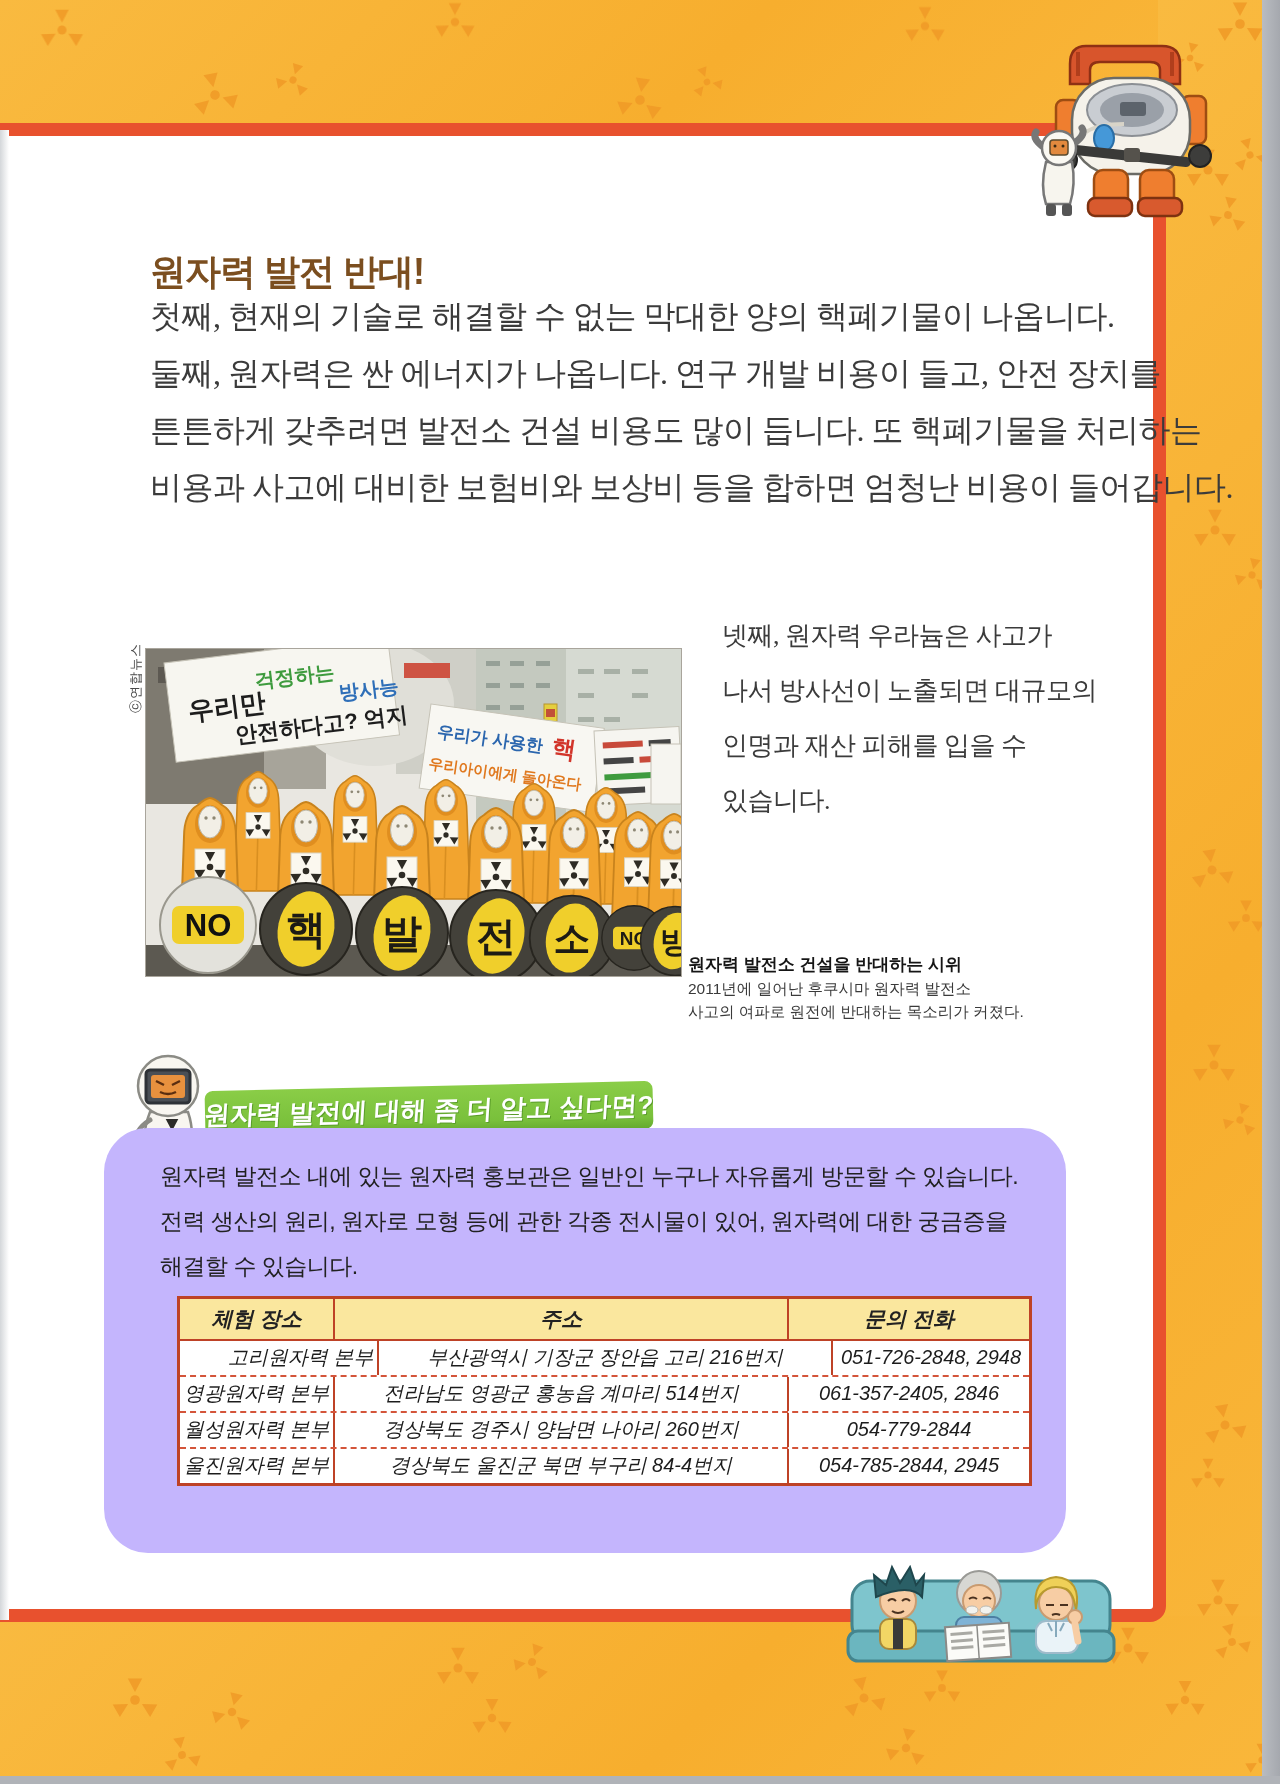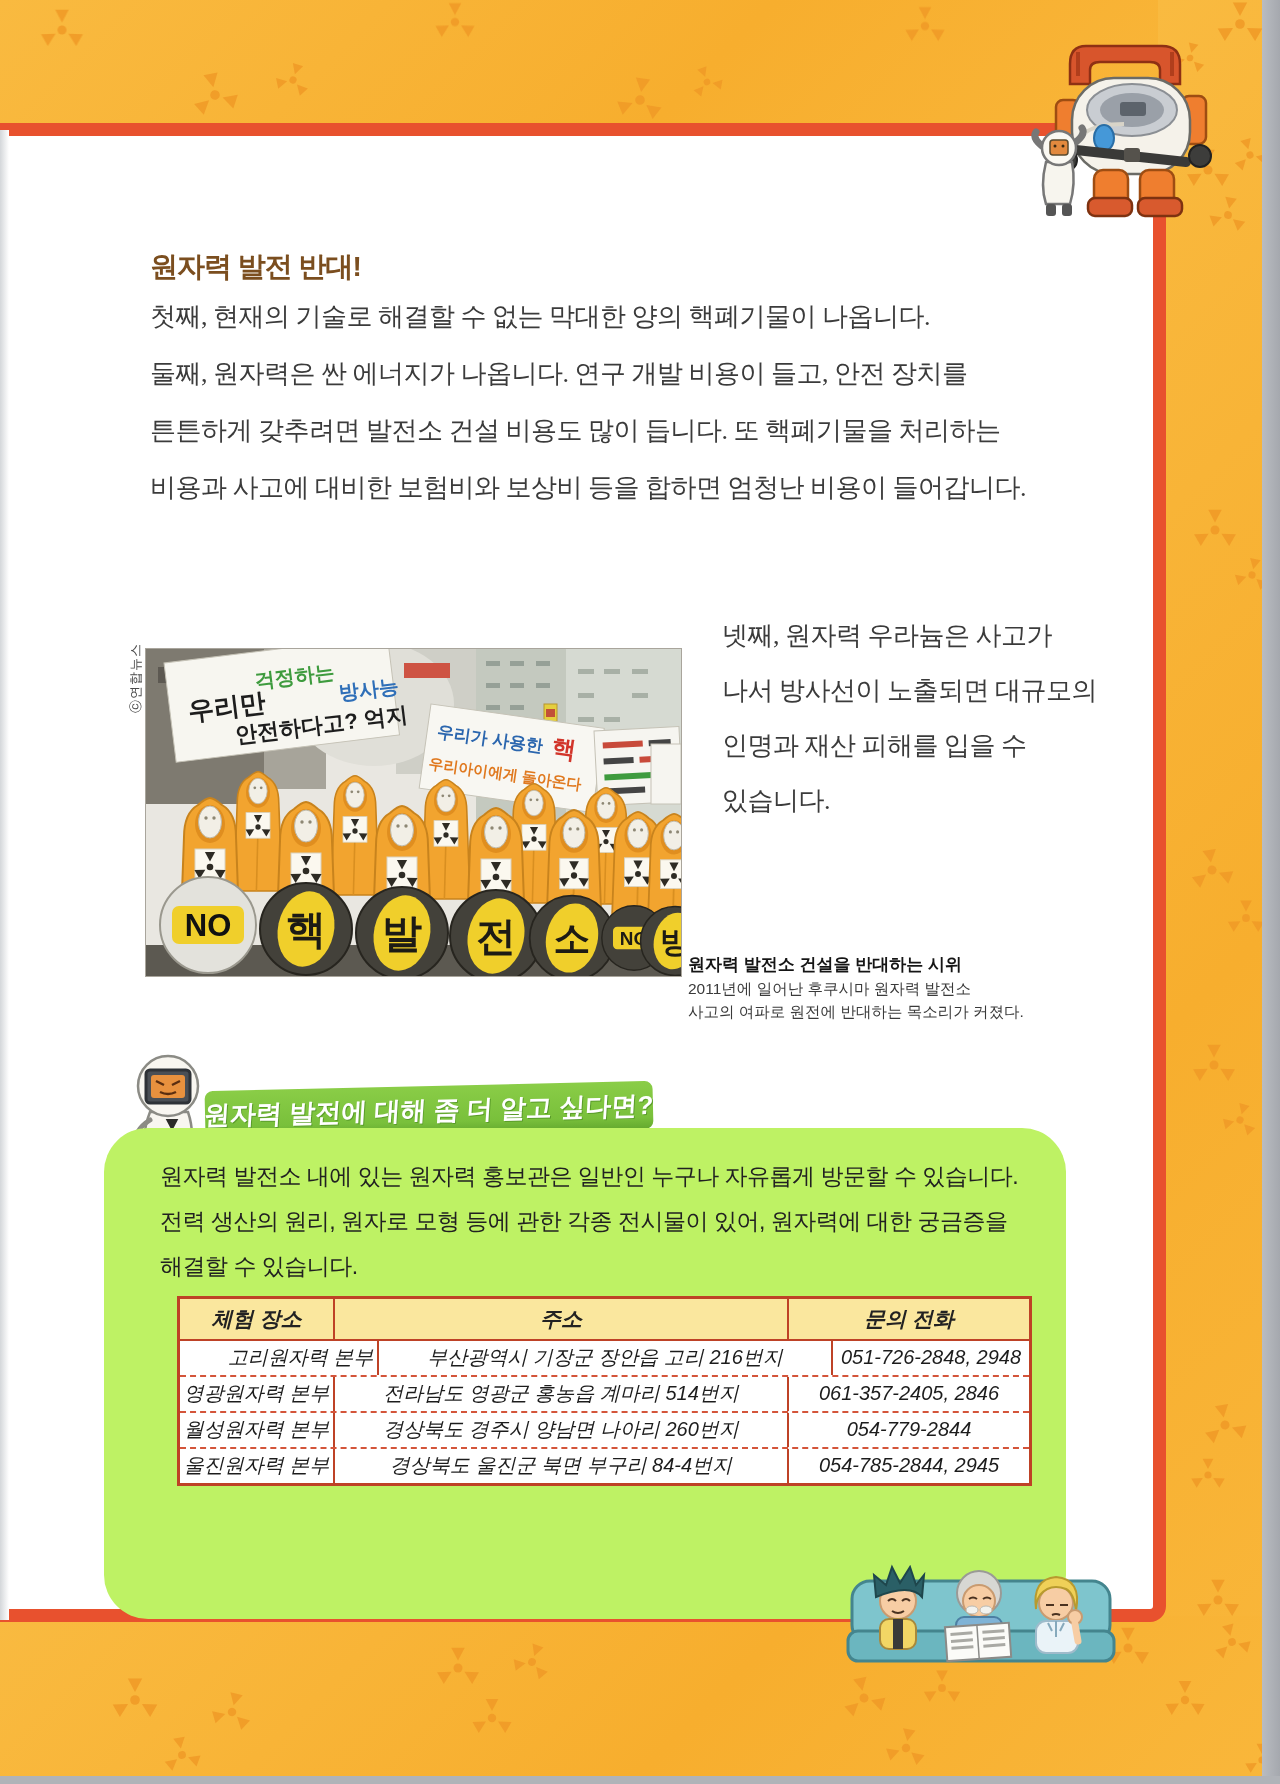--- a/index.html
+++ b/index.html
@@ -12,42 +12,42 @@
   .band-right{left:1158px;top:0;width:104px;height:1784px;}
   .band-bottom{left:0;top:1616px;width:1280px;height:168px;}
   .red-frame{position:absolute;left:-22px;top:123px;width:1188px;height:1499px;
              border:13px solid #E8512E;border-radius:0 16px 16px 0;box-sizing:border-box;}
   .scan-right{position:absolute;left:1262px;top:0;width:18px;height:1784px;
               background:linear-gradient(to right,#b9bcc1,#a5a8ae);}
   .scan-bottom{position:absolute;left:0;top:1776px;width:1280px;height:8px;background:#b0b3b8;}
   .scan-left{position:absolute;left:0;top:130px;width:9px;height:1490px;
              background:linear-gradient(to right,#d4d7da,#ffffff);}
   
-  .doc-title{position:absolute;left:150px;top:248px;font-size:28px;font-weight:bold;color:#7B4E1F;letter-spacing:-1px;}
+  .doc-title{position:absolute;left:150px;top:248px;font-size:36px;font-weight:bold;color:#7B4E1F;letter-spacing:-1px;}
   .bodytext{position:absolute;left:150px;top:288px;color:#3b3b3b;
             font-family:"Liberation Serif","DejaVu Serif",serif;}
-  .bodytext .line{font-size:26px;line-height:57px;white-space:nowrap;letter-spacing:-0.5px;}
+  .bodytext .line{font-size:32px;line-height:57px;white-space:nowrap;letter-spacing:-0.5px;}
   .point4{position:absolute;left:722px;top:608px;color:#3b3b3b;
           font-family:"Liberation Serif","DejaVu Serif",serif;}
   .point4 .line{font-size:26px;line-height:55px;white-space:nowrap;letter-spacing:-0.5px;}
   
   .photo{position:absolute;left:145px;top:648px;width:535px;height:327px;border:1px solid #A9A59C;background:#E9E7E1;}
   .credit{position:absolute;left:73px;top:670px;width:124px;height:16px;font-size:13px;color:#4a4a4a;
           transform:rotate(-90deg);letter-spacing:1px;text-align:center;}
   .caption{position:absolute;left:688px;top:953px;width:360px;color:#3a3a3a;}
   .caption .cap-title{font-size:17px;font-weight:bold;color:#151515;line-height:24px;white-space:nowrap;}
   .caption .cap-line{font-size:15.5px;line-height:23px;white-space:nowrap;}
   
   .ribbon{position:absolute;left:205px;top:1086px;width:448px;height:48px;
           background:linear-gradient(to bottom,#8ACD47 0%,#79C03B 75%,#63A82E 100%);
           border-radius:8px;transform:rotate(-1.3deg);
           display:flex;align-items:center;justify-content:center;}
   .ribbon span{color:#ffffff;font-size:26px;font-weight:bold;letter-spacing:0px;transform:skewX(-5deg);
                text-shadow:1px 1px 0 #5a9c2a;white-space:nowrap;}
-  .greenbox{position:absolute;left:104px;top:1128px;width:962px;height:491px;background:#bef264;border-radius:44px;}
+  .greenbox{position:absolute;left:104px;top:1128px;width:962px;height:425px;background:#c4b5fd;border-radius:44px;}
   .greenbox .gb-text{position:absolute;left:56px;top:26px;color:#212121;}
   .greenbox .gb-text .line{font-size:23px;line-height:45px;white-space:nowrap;letter-spacing:-0.5px;}
   
   .loc-table{position:absolute;left:73px;top:168px;width:855px;height:190px;
              border:3px solid #BE4226;background:#ffffff;box-sizing:border-box;
              display:flex;flex-direction:column;font-style:italic;}
   .t-row{display:flex;flex:1;}
   .t-row.t-head{background:#FAE79E;flex:1.17;border-bottom:2px solid #BE4226;}
   .t-row + .t-row.t-body{border-top:2px dashed #D4543A;}
   .t-row.t-body:nth-child(2){border-top:none;margin-left:44px;}

